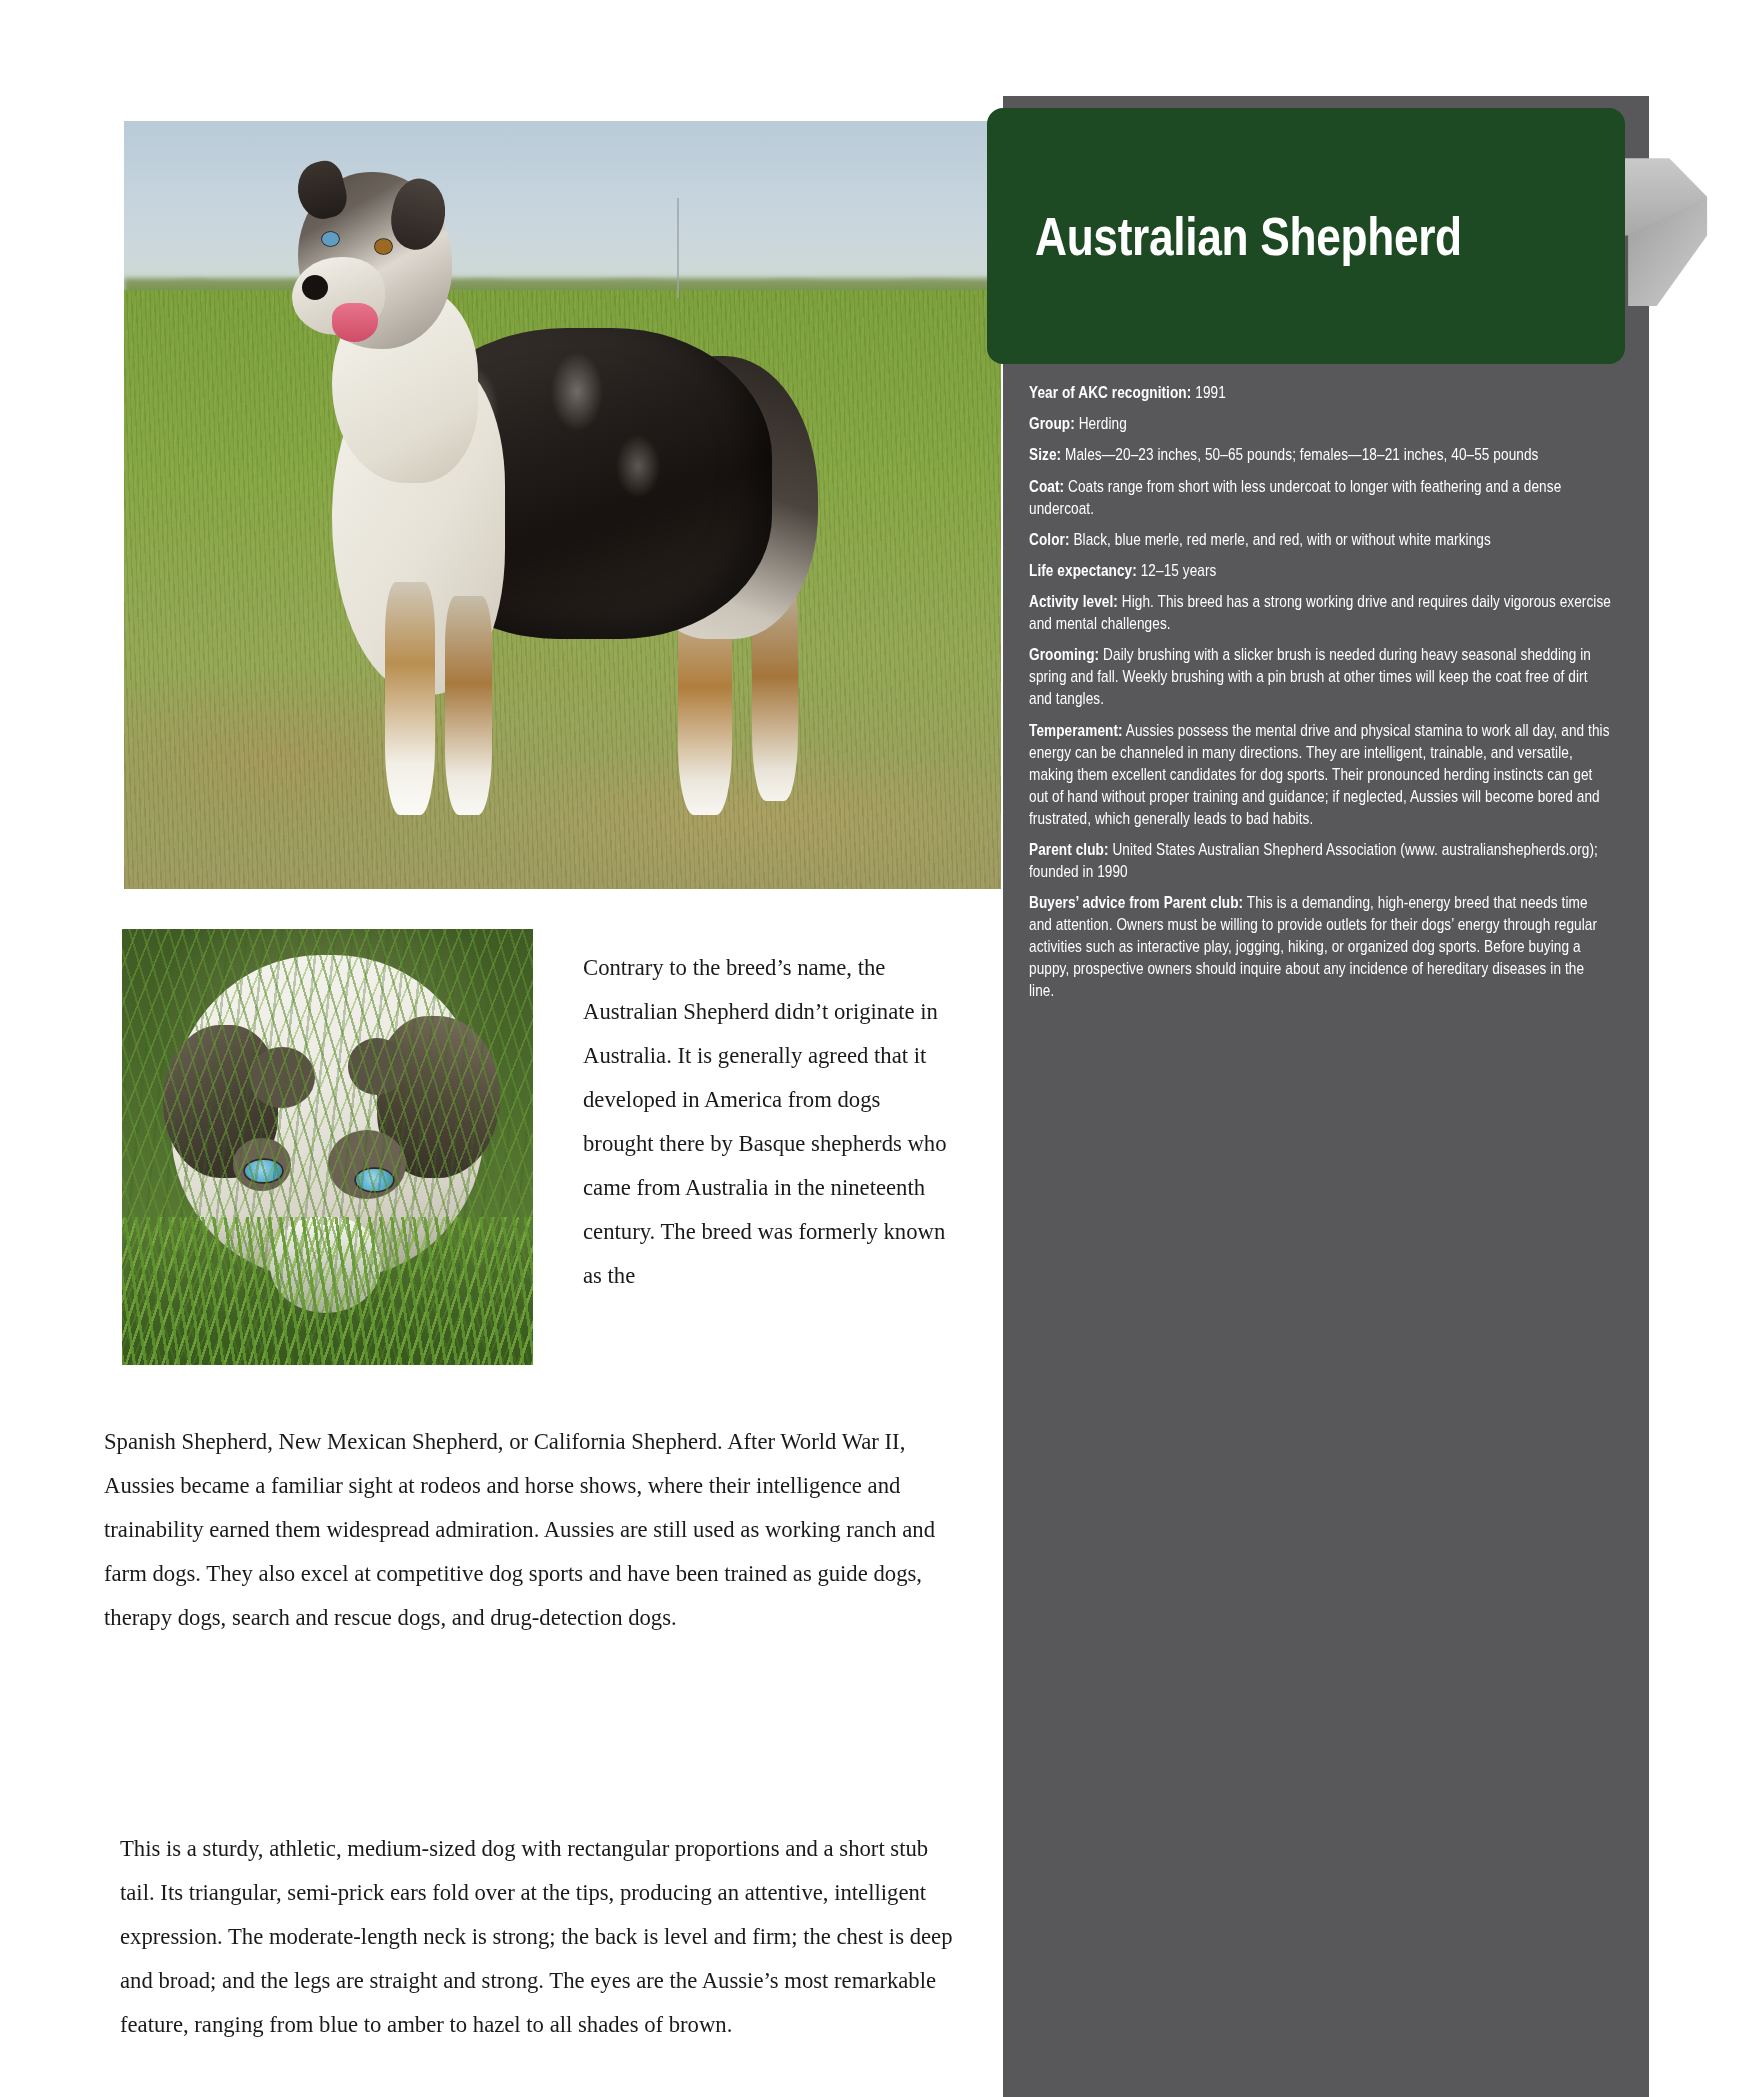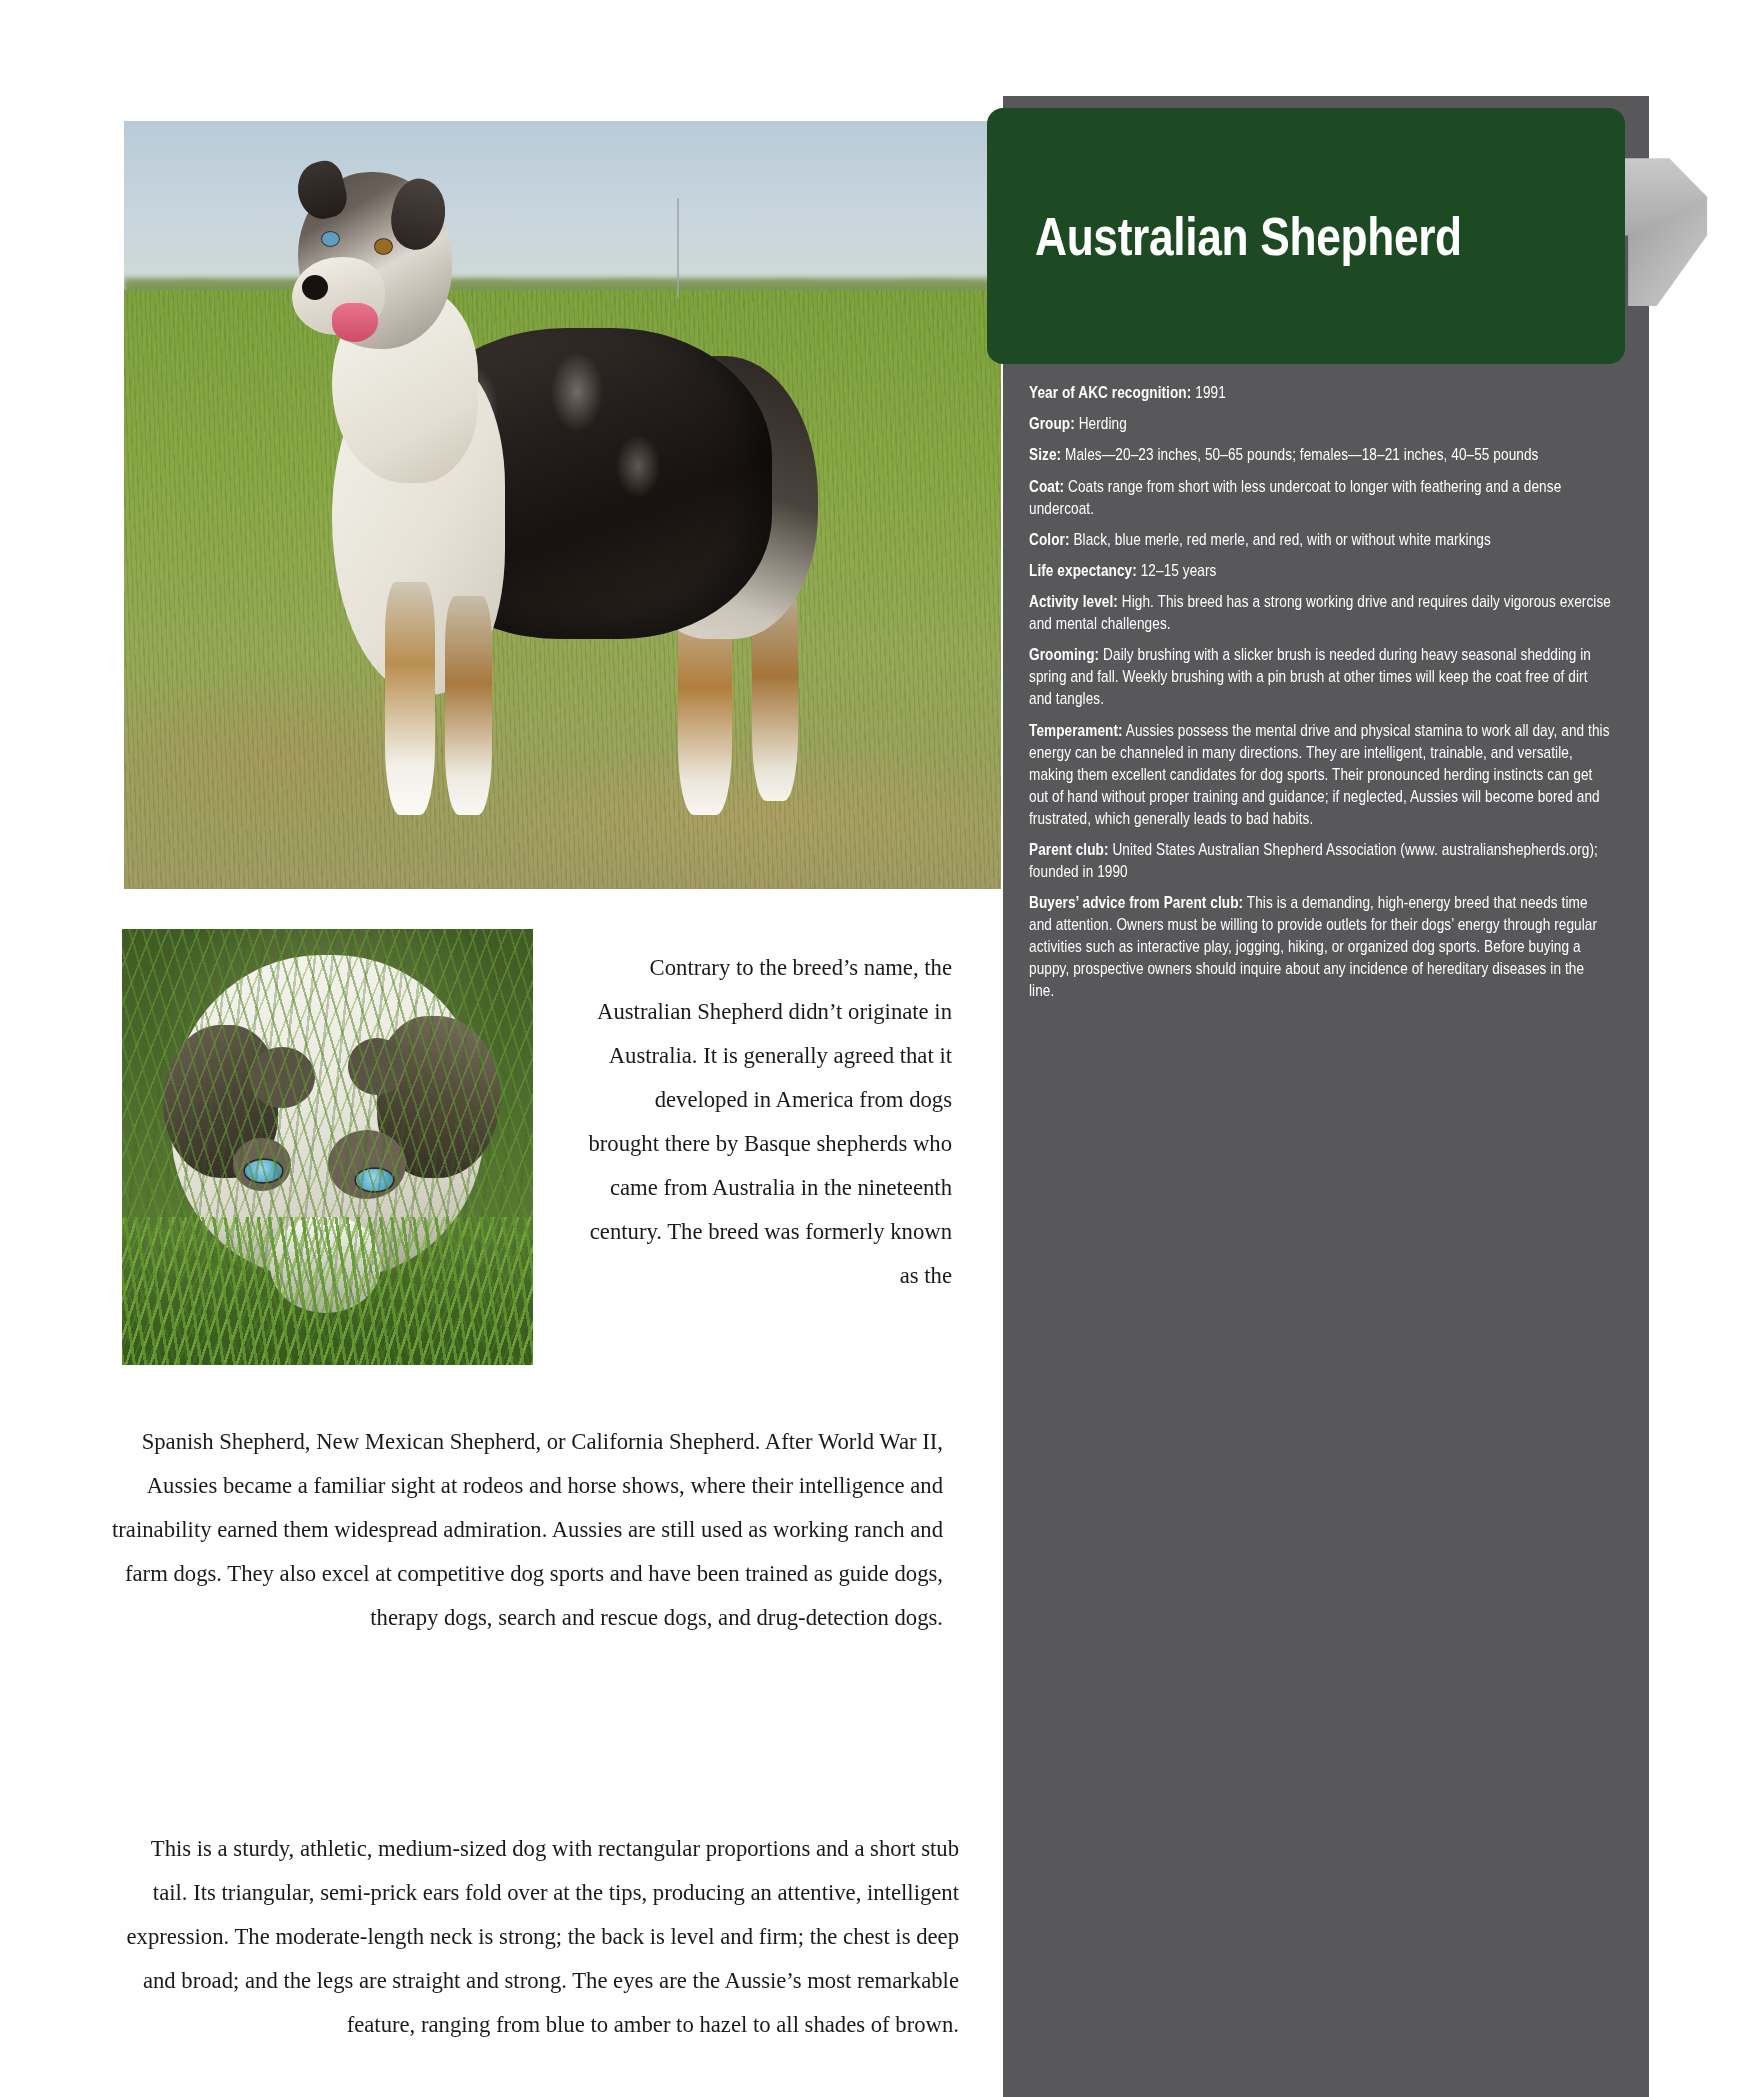--- a/index.html
+++ b/index.html
@@ -270,21 +270,21 @@
     z-index: 3;
   }
 
   
   .copy {
     position: absolute;
     color: #1a1a1a;
     font-family: "Liberation Serif", serif;
     font-size: 22.7px;
     line-height: 44px;
-    text-align: right;
+    text-align: left;
   }
   .copy-narrow {
     left: 583px;
     top: 946px;
     width: 369px;
   }
   .copy-wide1 {
     left: 104px;
     top: 1420px;
     width: 839px;

